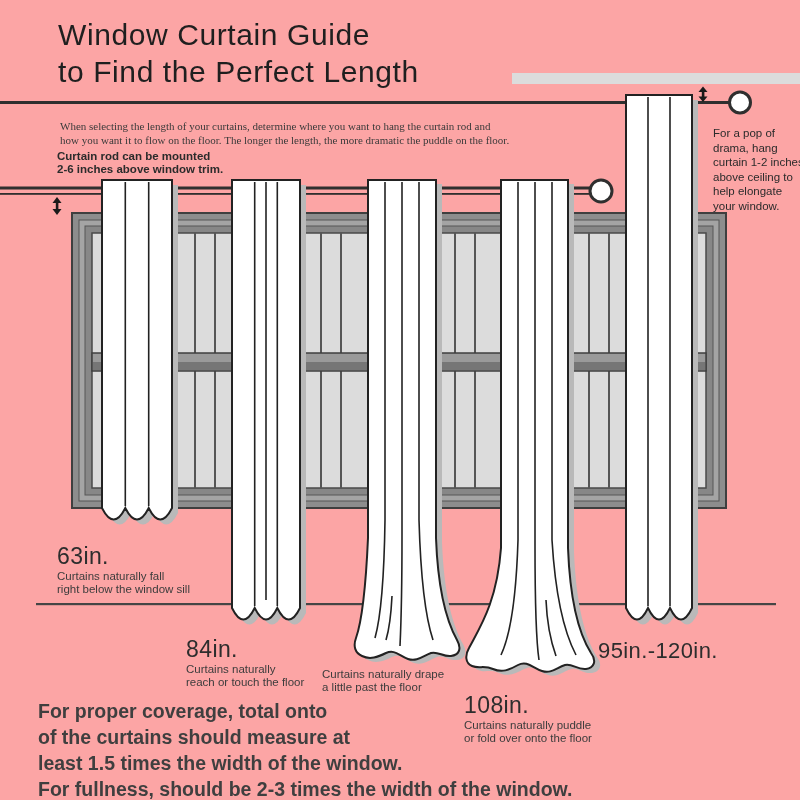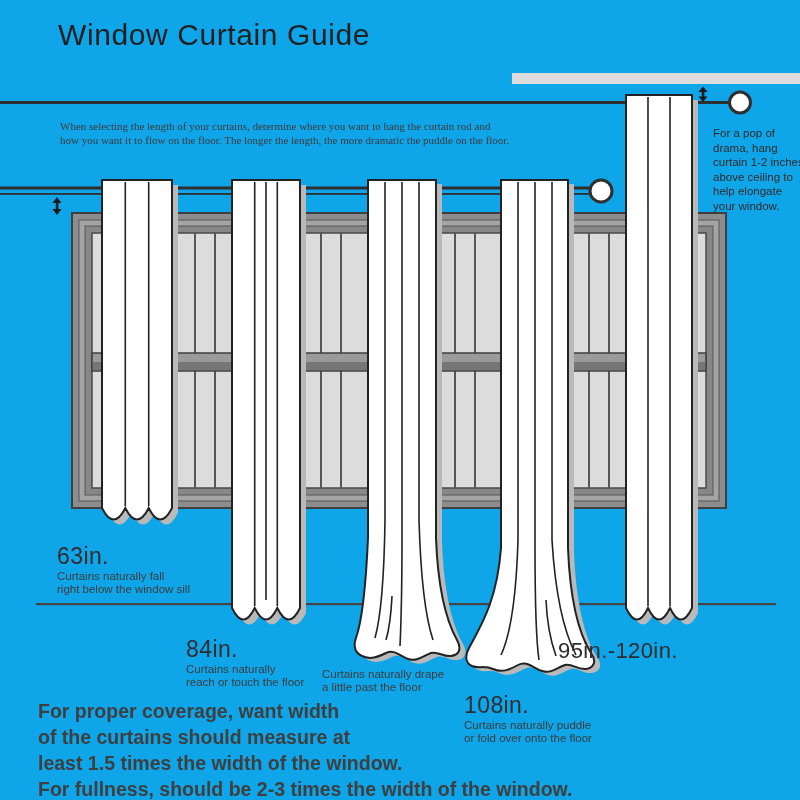--- a/index.html
+++ b/index.html
@@ -1,16 +1,16 @@
 <!DOCTYPE html>
 <html><head>
 <meta charset="utf-8">
 <style>
   html,body{margin:0;padding:0;background:#fff;}
-  .canvas{position:relative;width:800px;height:800px;background:#0ea5e9;overflow:hidden;
+  .canvas{position:relative;width:800px;height:800px;background:#fca5a5;overflow:hidden;
           font-family:"Liberation Sans", sans-serif;color:#2e2e2e;}
   .abs{position:absolute;}
   .title{left:58px;top:16px;font-size:30px;line-height:37px;font-weight:400;
          color:#1f1f1f;letter-spacing:0.6px;}
   .intro{left:60px;top:120px;font-size:11px;line-height:13.5px;color:#3a3a3a;font-family:Liberation Serif, serif;}
   .rod-note{left:57px;top:150px;font-size:11.5px;line-height:13px;font-weight:bold;color:#2b2b2b;}
   .ceiling-note{left:677px;top:126px;width:95px;font-size:11.5px;line-height:14.6px;
                 font-weight:normal;color:#2b2b2b;margin-left:36px;}
   .len-label{text-align:left;}
   .len-label .num{font-size:23px;color:#2d2d2d;letter-spacing:0.4px;line-height:24px;}
@@ -107,27 +107,32 @@
 
     <g>
       <path transform="translate(6,5)" fill="#b9b9b9" d="M626,95 H692 V608 Q681,631 670,608 Q659,631 648,608 Q637,631 626,608 Z"></path>
       <path fill="#ffffff" stroke="#222222" stroke-width="2" d="M626,95 H692 V608 Q681,631 670,608 Q659,631 648,608 Q637,631 626,608 Z"></path>
       <path stroke="#222222" stroke-width="1.6" fill="none" d="M648,97 V606 M670,97 V606"></path>
     </g>
   </svg>
 
   <div class="abs title">
     <div>Window Curtain Guide</div>
+    <div>to Find the Perfect Length</div>
   </div>
 
   <div class="abs intro">
     <div>When selecting the length of your curtains, determine where you want to hang the curtain rod and</div>
     <div>how you want it to flow on the floor. The longer the length, the more dramatic the puddle on the floor.</div>
   </div>
 
+  <div class="abs rod-note">
+    <div>Curtain rod can be mounted</div>
+    <div>2-6 inches above window trim.</div>
+  </div>
 
   <div class="abs ceiling-note">
     <div>For a pop of</div>
     <div>drama, hang</div>
     <div>curtain 1-2 inches</div>
     <div>above ceiling to</div>
     <div>help elongate</div>
     <div>your window.</div>
   </div>
 
@@ -155,24 +160,24 @@
   </div>
 
   <div class="abs len-label" style="left:464px;top:693px;width:180px;">
     <div class="num">108in.</div>
     <div class="desc">
       <div>Curtains naturally puddle</div>
       <div>or fold over onto the floor</div>
     </div>
   </div>
 
-  <div class="abs len-label" style="left:558px;top:639px;width:170px;">
+  <div class="abs len-label" style="left:598px;top:639px;width:170px;">
     <div class="num" style="font-size:22px;">95in.-120in.</div>
   </div>
 
   <div class="abs coverage">
-    <div>For proper coverage, want width</div>
+    <div>For proper coverage, total onto</div>
     <div>of the curtains should measure at</div>
     <div>least 1.5 times the width of the window.</div>
     <div>For fullness, should be 2-3 times the width of the window.</div>
   </div>
 
 </div>
 
 </body></html>

